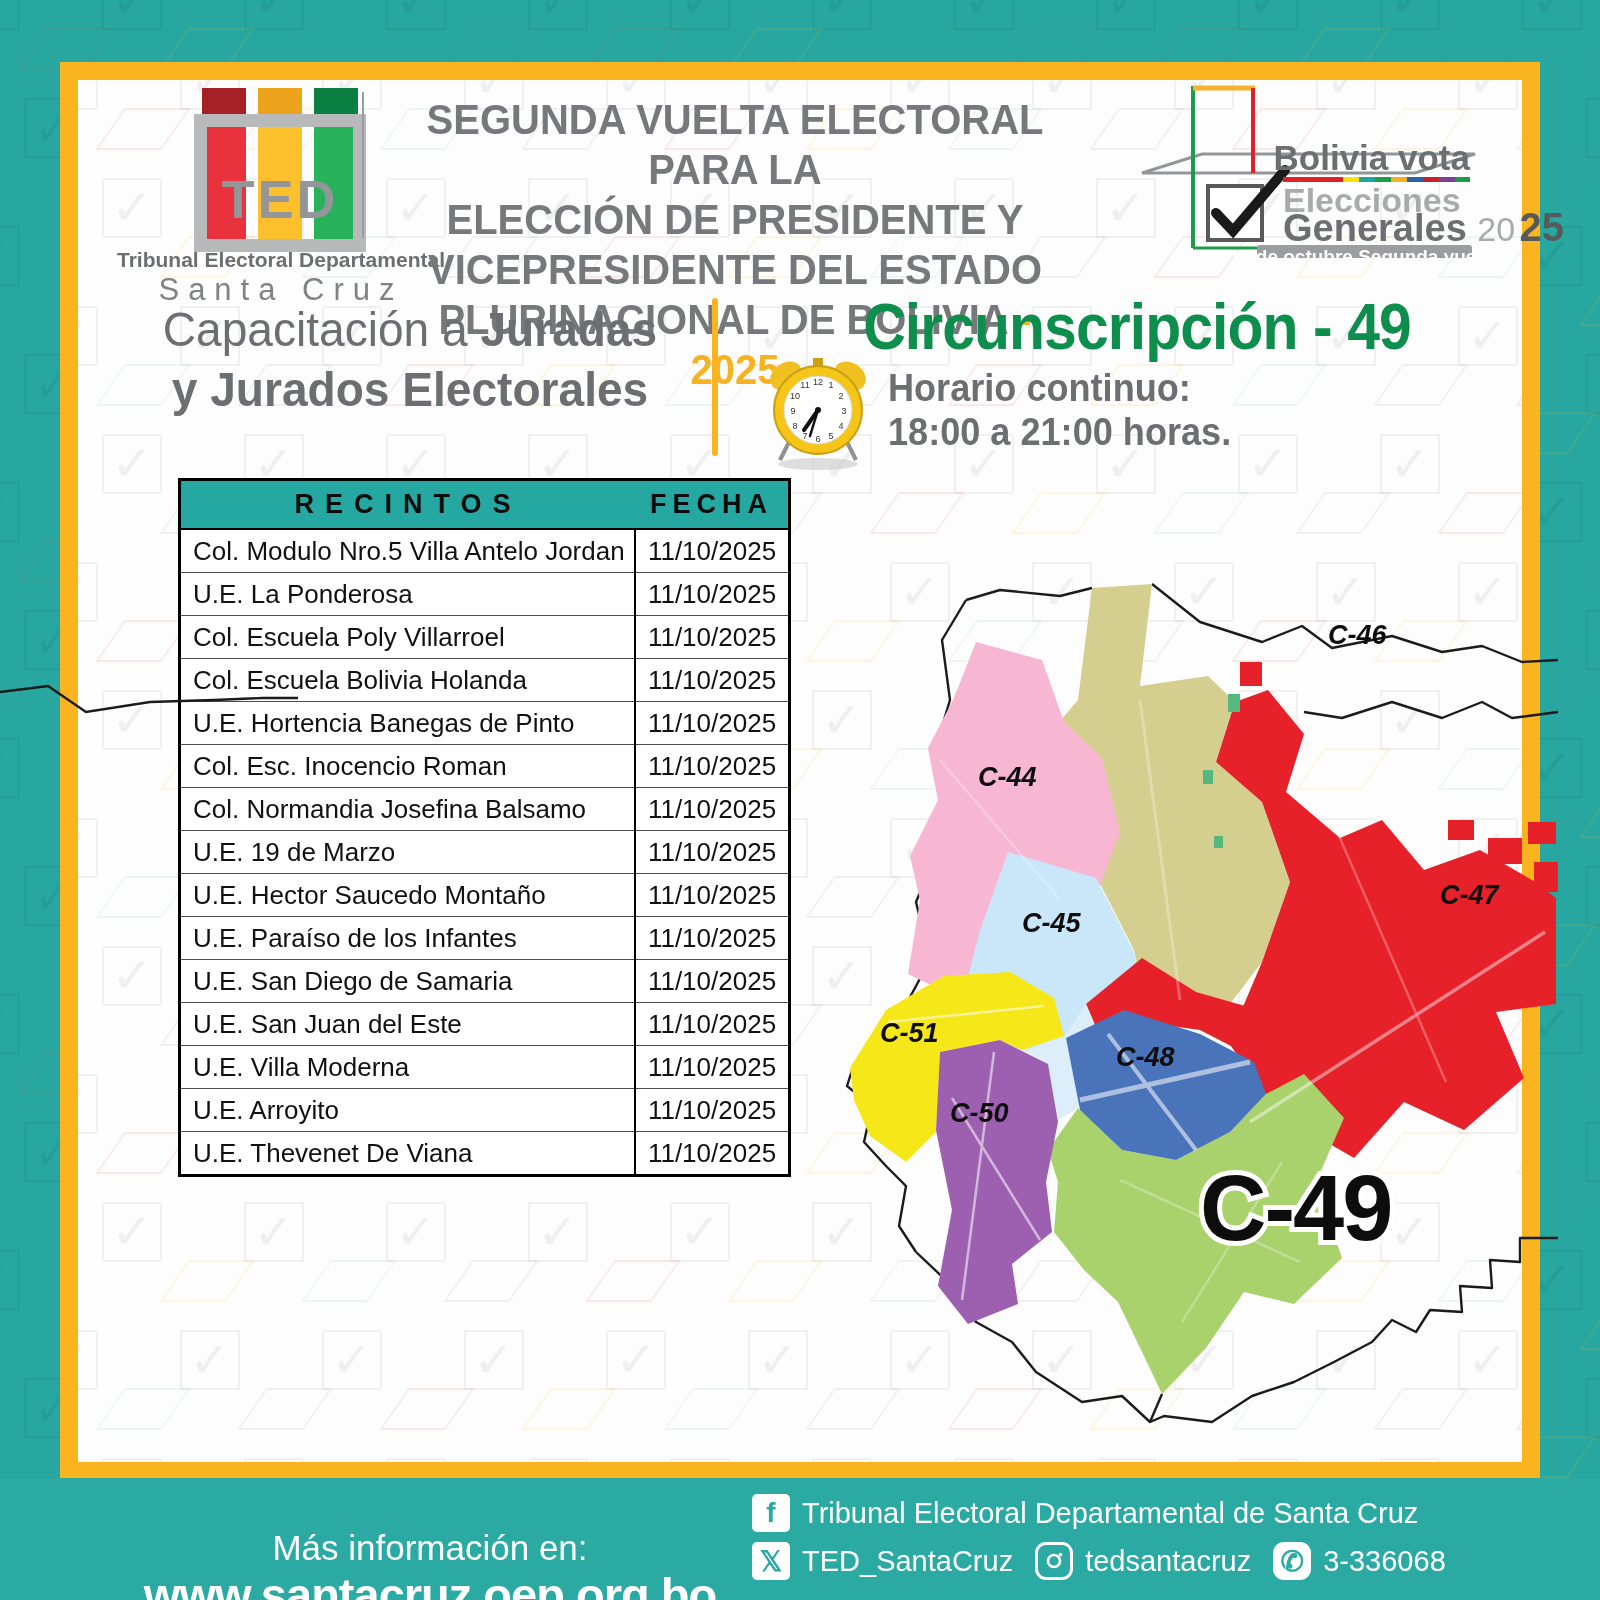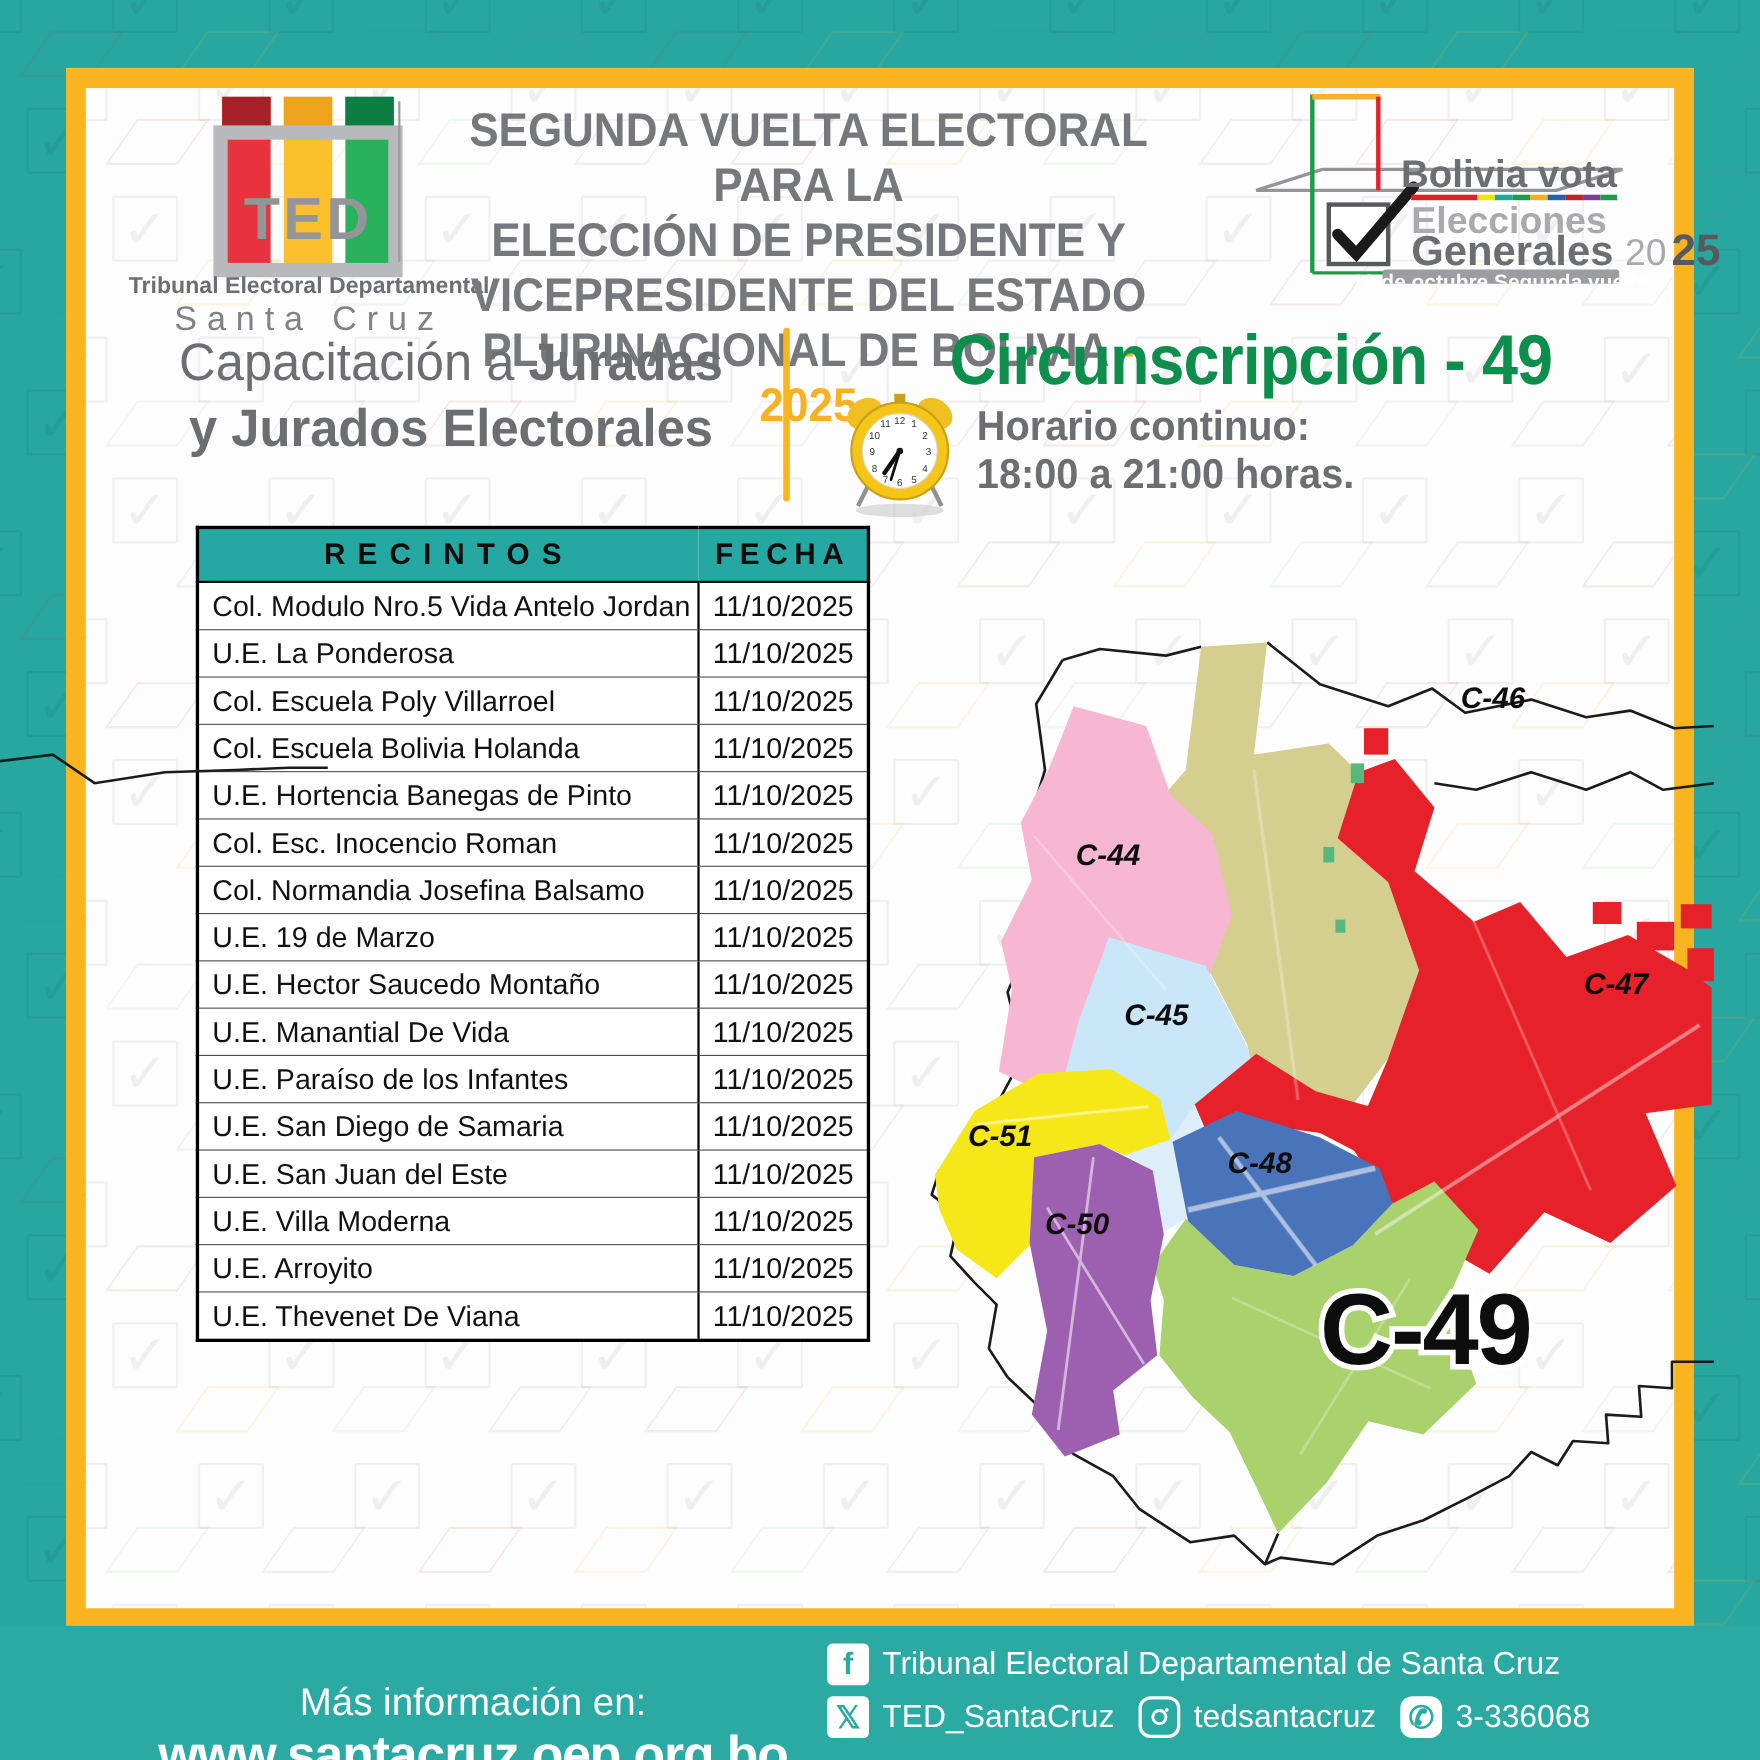--- a/index.html
+++ b/index.html
@@ -725,21 +725,21 @@
 
 <table class="abs" id="recintos-table">
   <thead>
     <tr>
       <th class="c1">RECINTOS</th>
       <th class="c2">FECHA</th>
     </tr>
   </thead>
   <tbody>
   <tr>
-    <td class="c1">Col. Modulo Nro.5 Vida Antelo Jordan</td>
+    <td class="c1">Col. Modulo Nro.5 Villa Antelo Jordan</td>
     <td class="c2">11/10/2025</td>
   </tr>
 
 
   <tr>
     <td class="c1">U.E. La Ponderosa</td>
     <td class="c2">11/10/2025</td>
   </tr>
 
   <tr>
@@ -770,24 +770,20 @@
   <tr>
     <td class="c1">U.E. 19 de Marzo</td>
     <td class="c2">11/10/2025</td>
   </tr>
 
   <tr>
     <td class="c1">U.E. Hector Saucedo Montaño</td>
     <td class="c2">11/10/2025</td>
   </tr>
 
-  <tr>
-    <td class="c1">U.E. Manantial De Vida</td>
-    <td class="c2">11/10/2025</td>
-  </tr>
 
   <tr>
     <td class="c1">U.E. Paraíso de los Infantes</td>
     <td class="c2">11/10/2025</td>
   </tr>
 
   <tr>
     <td class="c1">U.E. San Diego de Samaria</td>
     <td class="c2">11/10/2025</td>
   </tr>

